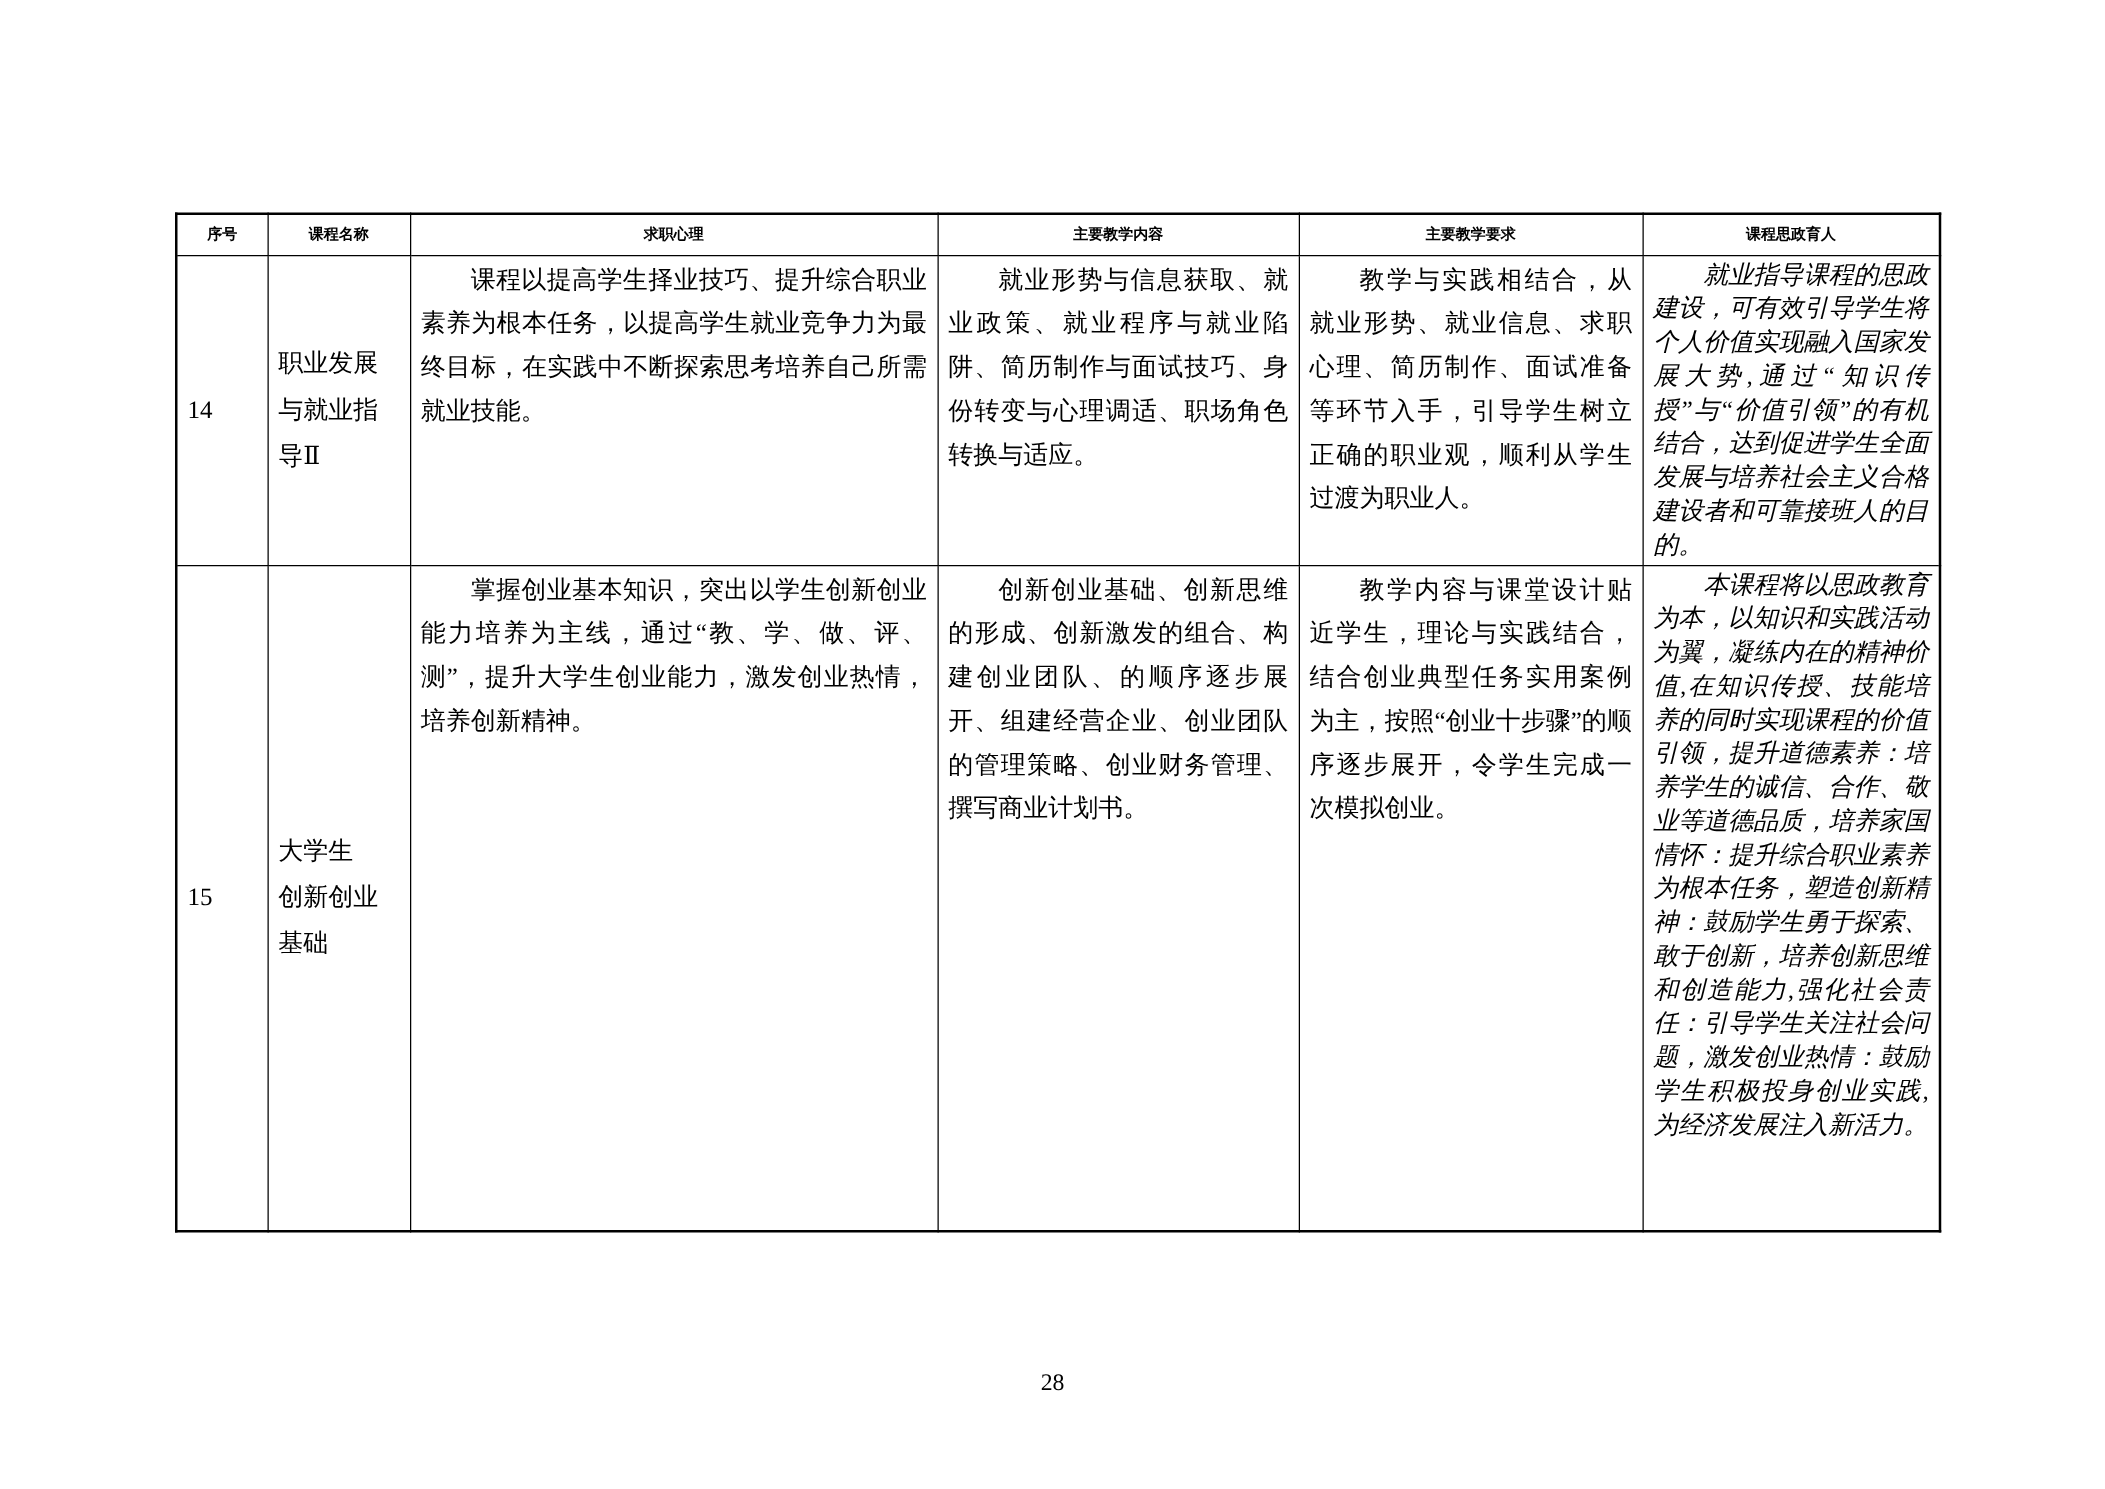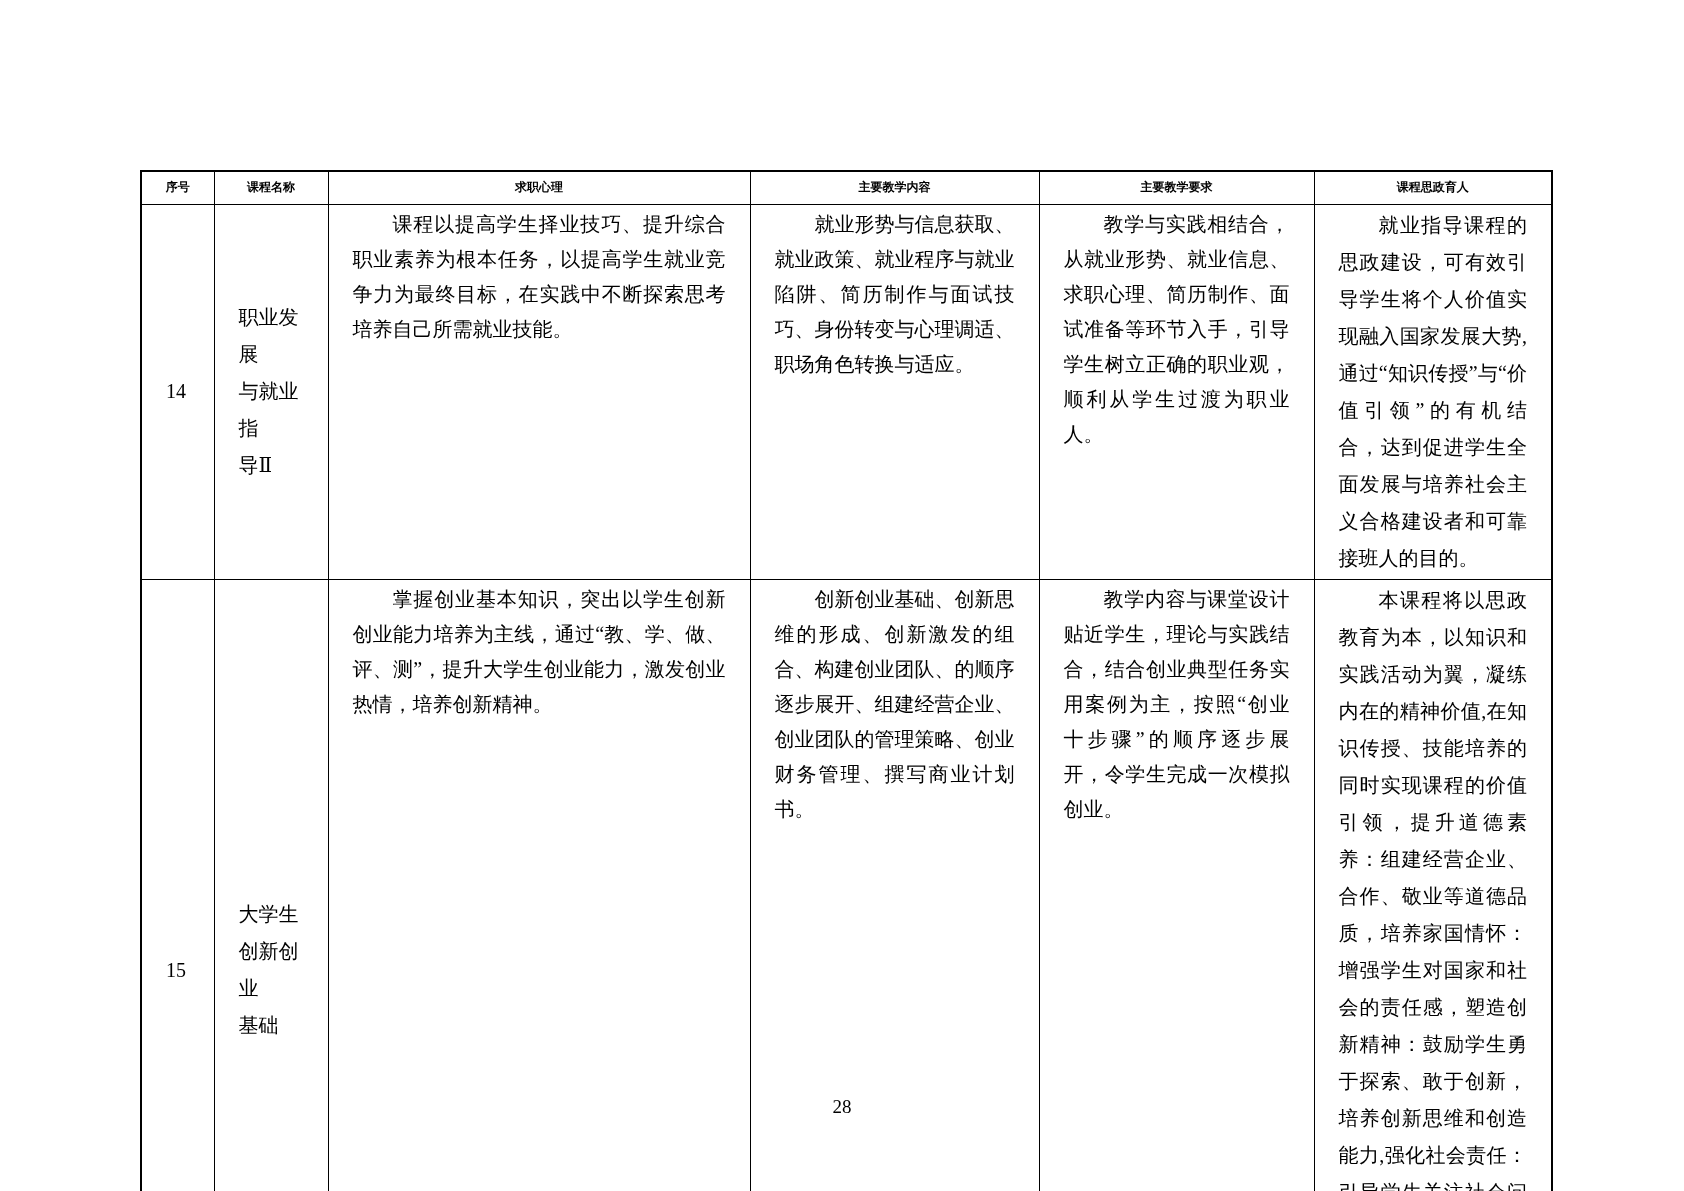--- a/index.html
+++ b/index.html
@@ -20,21 +20,21 @@
     left: 140px;
     top: 170px;
     width: 1411px;
     border-collapse: collapse;
     table-layout: fixed;
     border: 2px solid #000000;
   }
   .doc-table td, .doc-table th {
     border: 1.5px solid #000000;
     box-sizing: border-box;
-    padding: 2px 24px;
+    padding: 2px 8px;
     font-size: 20px;
     overflow: hidden;
   }
   .doc-table th {
     font-weight: bold;
     text-align: center;
     vertical-align: middle;
     padding: 2px 2px;
     font-size: 12px;
   }
@@ -50,22 +50,23 @@
   .cell-para {
     vertical-align: top;
     text-align: justify;
     text-indent: 2em;
     line-height: 35px;
   }
   .cell-ideology {
     vertical-align: top;
     text-align: justify;
     text-indent: 2em;
-    line-height: 37px;
+    line-height: 27px;
     padding: 2px 6px;
+    font-style: italic;
   }
   .page-number {
     position: absolute;
     left: 0;
     right: 0;
     top: 1063px;
     text-align: center;
     font-size: 19px;
     line-height: 24px;
     margin-top: 32px;
@@ -105,18 +106,18 @@
       <td class="cell-ideology">就业指导课程的思政建设，可有效引导学生将个人价值实现融入国家发展大势,通过“知识传授”与“价值引领”的有机结合，达到促进学生全面发展与培养社会主义合格建设者和可靠接班人的目的。</td>
     </tr>
     <tr class="row-15">
       <td class="cell-center">15</td>
       <td class="cell-center">大学生
 创新创业
 基础</td>
       <td class="cell-para">掌握创业基本知识，突出以学生创新创业能力培养为主线，通过“教、学、做、评、测”，提升大学生创业能力，激发创业热情，培养创新精神。</td>
       <td class="cell-para">创新创业基础、创新思维的形成、创新激发的组合、构建创业团队、的顺序逐步展开、组建经营企业、创业团队的管理策略、创业财务管理、撰写商业计划书。</td>
       <td class="cell-para">教学内容与课堂设计贴近学生，理论与实践结合，结合创业典型任务实用案例为主，按照“创业十步骤”的顺序逐步展开，令学生完成一次模拟创业。</td>
-      <td class="cell-ideology">本课程将以思政教育为本，以知识和实践活动为翼，凝练内在的精神价值,在知识传授、技能培养的同时实现课程的价值引领，提升道德素养：组建经营企业、合作、敬业等道德品质，培养家国情怀：增强学生对国家和社会的责任感，塑造创新精神：鼓励学生勇于探索、敢于创新，培养创新思维和创造能力,强化社会责任：引导学生关注社会问题，激发创业热情：鼓励学生积极投身创业实践,为经济发展注入新活力。</td>
+      <td class="cell-ideology">本课程将以思政教育为本，以知识和实践活动为翼，凝练内在的精神价值,在知识传授、技能培养的同时实现课程的价值引领，提升道德素养：培养学生的诚信、合作、敬业等道德品质，培养家国情怀：提升综合职业素养为根本任务，塑造创新精神：鼓励学生勇于探索、敢于创新，培养创新思维和创造能力,强化社会责任：引导学生关注社会问题，激发创业热情：鼓励学生积极投身创业实践,为经济发展注入新活力。</td>
     </tr>
   </tbody>
 </table>
 
 <div class="page-number">28</div>
 
 </body></html>

